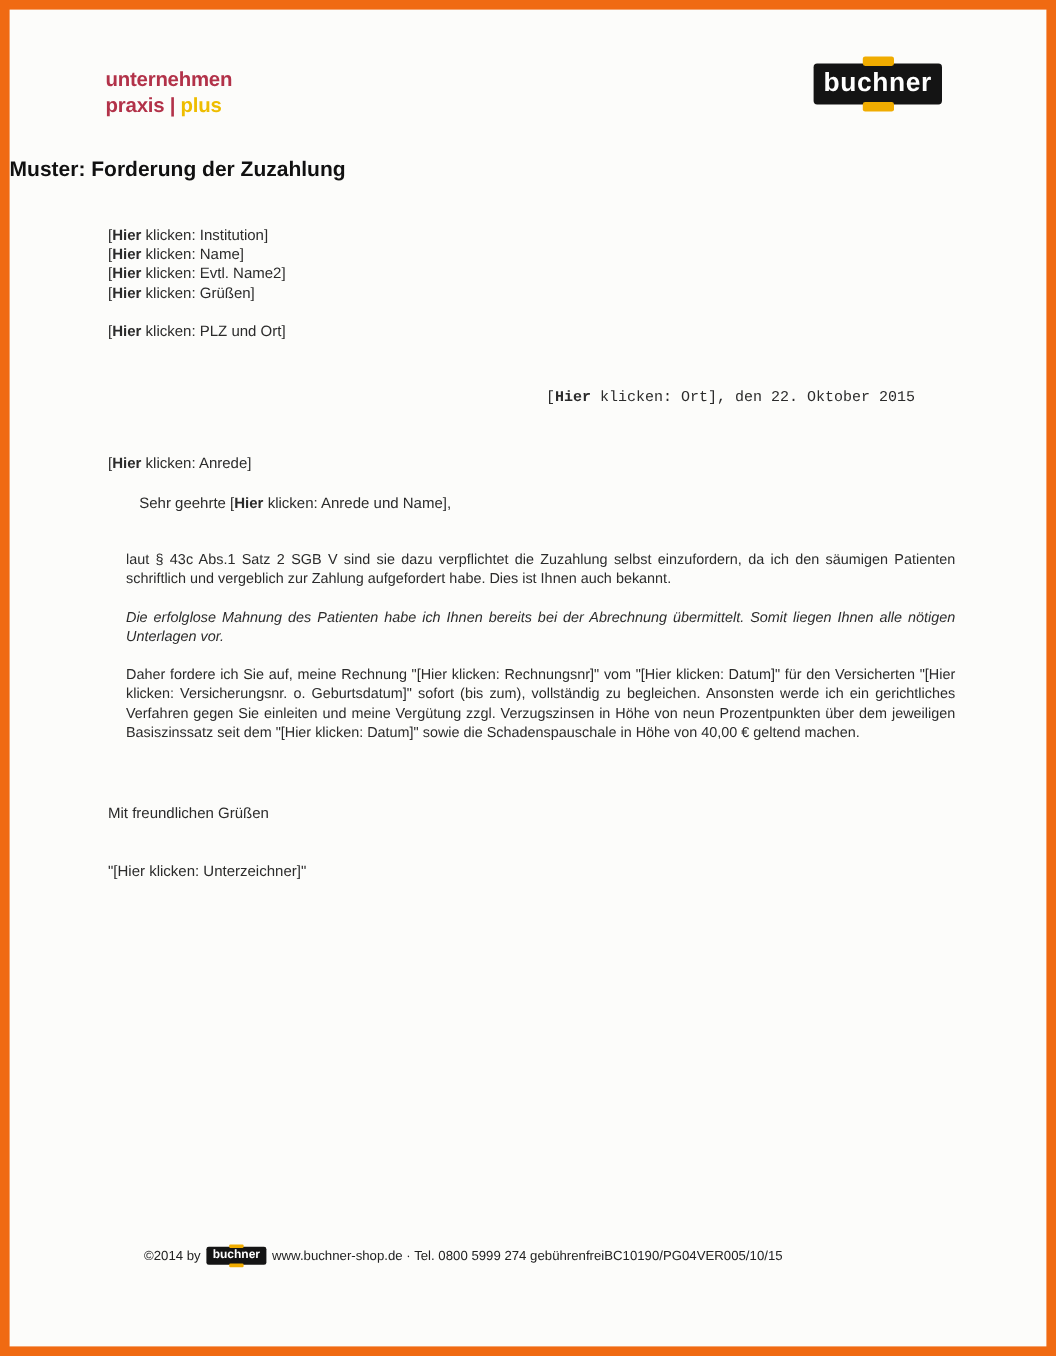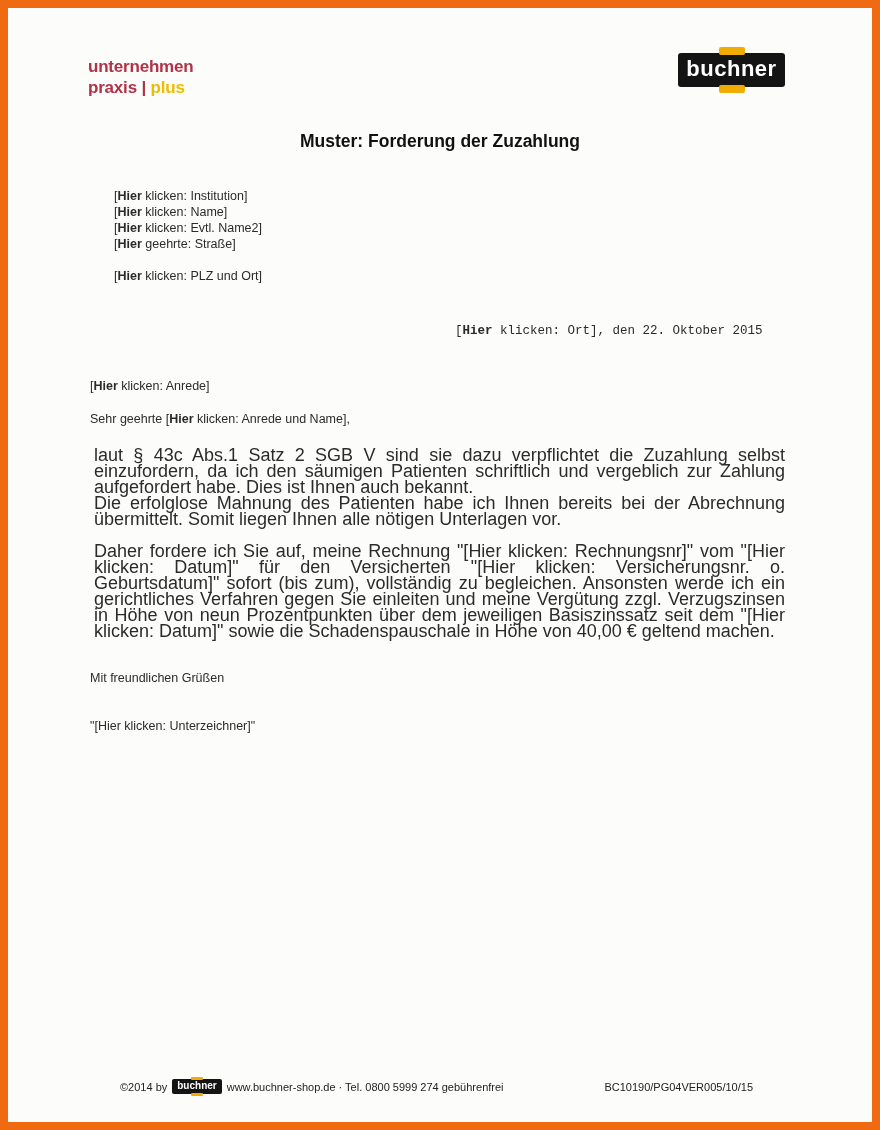--- a/index.html
+++ b/index.html
@@ -16,37 +16,37 @@
   
   .brand{position:absolute;left:80px;top:48px;font-weight:bold;font-size:17px;line-height:21px;letter-spacing:-0.2px;color:#b23249;}
   .brand .accent{color:#eebd00;text-align:right;}
   
   .logo{position:absolute;left:670px;top:45px;width:107px;height:34px;background:#141414;border-radius:3px;display:flex;align-items:center;justify-content:center;}
   .logo .logo-text{color:#ffffff;font-weight:bold;font-size:22px;letter-spacing:0.5px;line-height:1;padding-bottom:2px;}
   .tab{position:absolute;left:50%;transform:translateX(-50%);width:26px;height:8px;background:#f0ac00;border-radius:2px;}
   .tab.top{top:-6px;}
   .tab.bottom{bottom:-6px;}
   
-  .title{position:absolute;left:0;right:0;top:123px;margin:0;text-align:center;font-size:17.5px;font-weight:bold;color:#111;}
+  .title{position:absolute;left:0;right:0;top:123px;margin:0;font-size:17.5px;font-weight:bold;color:#111;}
   
   .tblock{position:absolute;left:82px;font-size:12.5px;line-height:16px;}
   .ph-line b{font-weight:bold;}
   .spacer{height:16px;}
-  .address{top:180px;margin-left:24px;}
+  .address{top:180px;}
   .date-line{position:absolute;left:447px;top:315px;font-size:12.5px;line-height:16px;font-family:Liberation Mono, monospace;}
   .subject{top:370px;}
-  .salutation{top:403px;}
-  .para{position:absolute;left:82px;width:691px;margin:4px;font-size:18px;line-height:16px;text-align:justify;}
+  .salutation{top:403px;margin-left:26px;}
+  .para{position:absolute;left:82px;width:691px;margin:15px;font-size:12px;line-height:16px;text-align:justify;}
   .p1{top:435px;}
-  .p2{top:483px;}
+  .p2{top:483px;font-style:italic;}
   .p3{top:531px;}
   .regards{top:662px;}
   .signer{top:710px;}
   
-  .footer{position:absolute;left:0;right:0;top:1071px;display:flex;justify-content:space-between;align-items:center;padding:0 119px 0 112px;font-size:11px;color:#222;}
+  .footer{position:absolute;left:0;right:0;top:1031px;display:flex;justify-content:flex-start;align-items:center;padding:0 119px 0 112px;font-size:11px;color:#222;}
   .footer-left{display:flex;align-items:center;gap:5px;}
   .mini-logo{position:relative;display:inline-flex;align-items:center;justify-content:center;background:#141414;color:#fff;font-weight:bold;font-size:10px;line-height:1;padding:2px 5px 3px;border-radius:2px;}
   .mini-tab{position:absolute;left:50%;transform:translateX(-50%);width:12px;height:3px;background:#f0ac00;border-radius:1px;}
   .mini-tab.top{top:-2px;}
   .mini-tab.bottom{bottom:-2px;}
 </style>
 </head>
 <body>
 
 <div class="page">
@@ -61,21 +61,21 @@
     <span class="logo-text">buchner</span>
     <span class="tab bottom"></span>
   </div>
 
   <h1 class="title">Muster: Forderung der Zuzahlung</h1>
 
   <div class="tblock address">
     <div class="ph-line"><span>[</span><b>Hier</b><span> klicken: Institution]</span></div>
     <div class="ph-line"><span>[</span><b>Hier</b><span> klicken: Name]</span></div>
     <div class="ph-line"><span>[</span><b>Hier</b><span> klicken: Evtl. Name2]</span></div>
-    <div class="ph-line"><span>[</span><b>Hier</b><span> geehrte: Straße]</span></div>
+    <div class="ph-line"><span>[</span><b>Hier</b><span> klicken: Grüßen]</span></div>
     <div class="spacer"></div>
     <div class="ph-line"><span>[</span><b>Hier</b><span> klicken: PLZ und Ort]</span></div>
   </div>
 
   <div class="date-line ph-line"><span>[</span><b>Hier</b><span> klicken: Ort], den 22. Oktober 2015</span></div>
 
   <div class="tblock subject ph-line"><span>[</span><b>Hier</b><span> klicken: Anrede]</span></div>
 
   <div class="tblock salutation"><span>Sehr geehrte </span><span class="ph-line"><span>[</span><b>Hier</b><span> klicken: Anrede und Name]</span></span><span>,</span></div>
 

